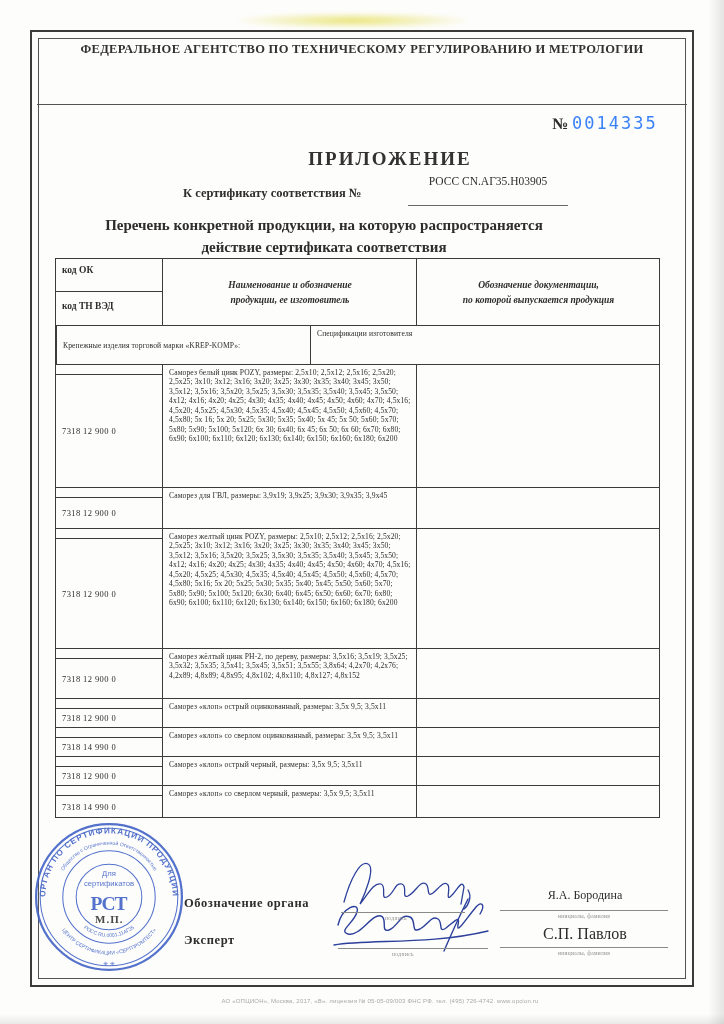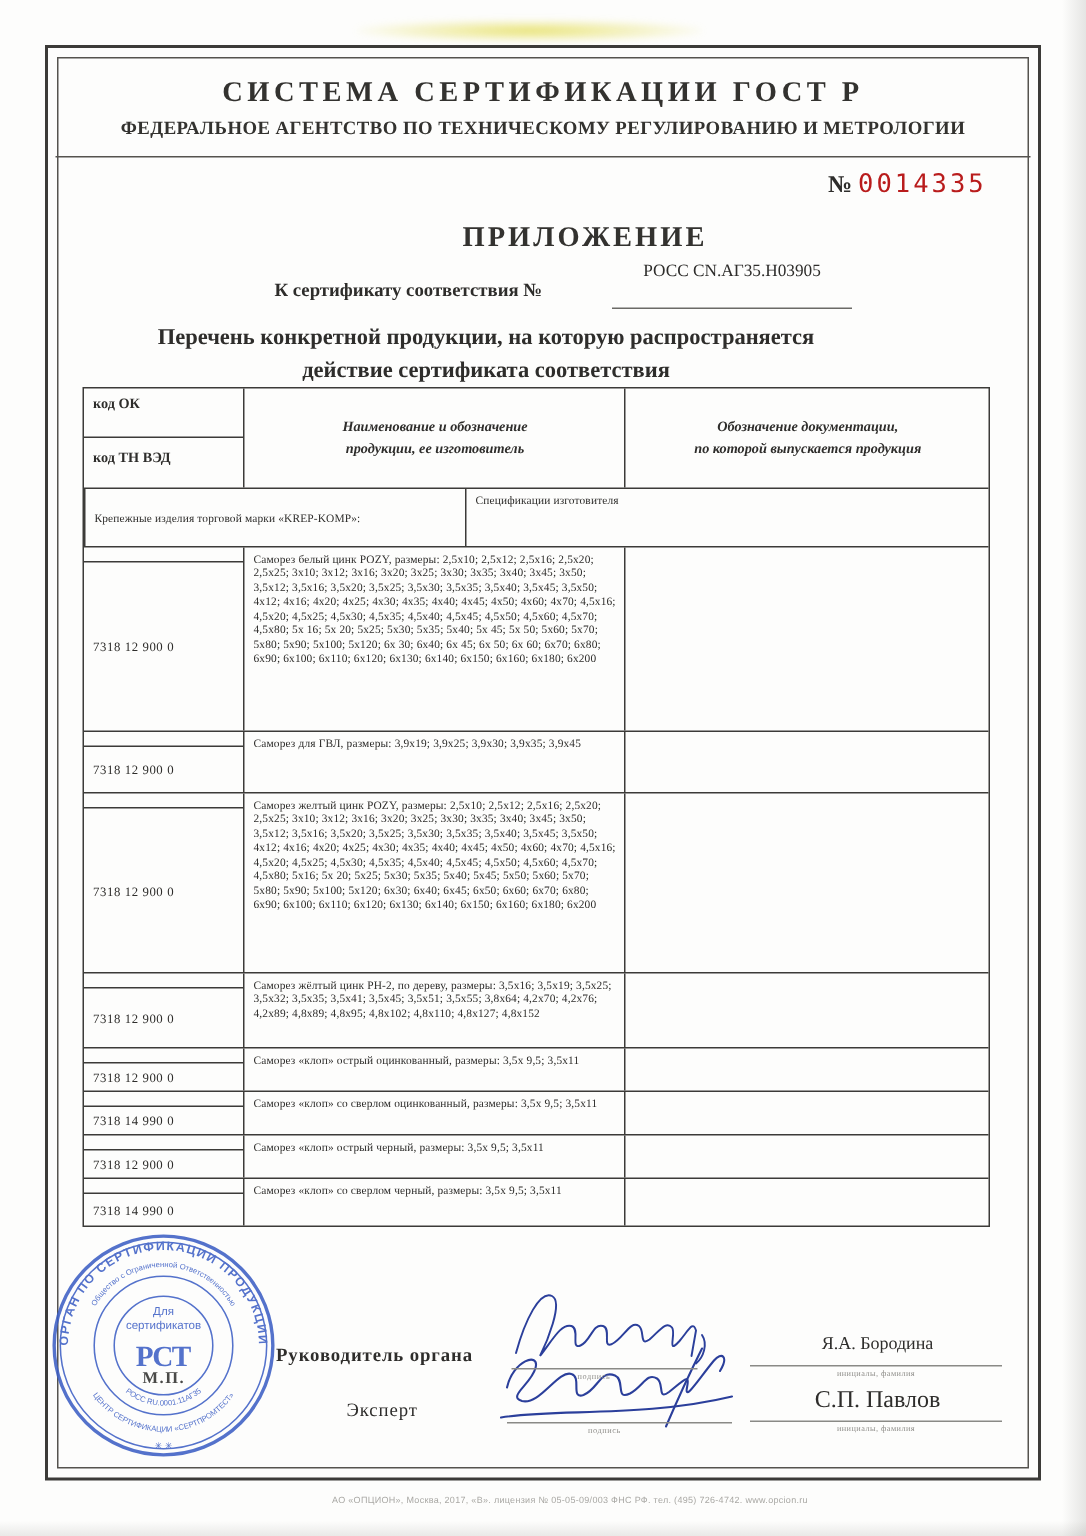--- a/index.html
+++ b/index.html
@@ -23,21 +23,21 @@
     border:1px solid #55534f; }
 
   .header-box { position:absolute; left:37px; top:37px; width:650px; height:68px;
     border-bottom:1px solid #55534f; text-align:center; }
   .title-main { margin-top:14px; font-size:19px; font-weight:bold; letter-spacing:3px; color:#33322f; }
   .title-sub  { margin-top:5px; font-size:12.5px; font-weight:bold; letter-spacing:0.3px; color:#33322f; }
 
   .doc-number { position:absolute; left:552px; top:113px; white-space:nowrap; }
   .doc-number .no-sign { font-size:16px; font-weight:bold; color:#2e2d2b; }
   .doc-number .no-digits { font-family:"DejaVu Sans Mono", monospace; font-size:17px;
-    letter-spacing:2px; color:#b91c1c; }
+    letter-spacing:2px; color:#3b82f6; }
 
   .appendix-title { position:absolute; left:0; top:148px; width:724px; text-align:center;
     font-size:19px; font-weight:bold; letter-spacing:2px; color:#33322f;margin-left:28px; }
 
   .cert-line-label { position:absolute; left:183px; top:186px; font-size:12.5px; font-weight:bold; }
   .cert-number { position:absolute; left:408px; top:175px; width:160px; text-align:center;
     font-size:11.5px; border-bottom:1px solid #6b6a66; padding-bottom:18px; }
 
   .listing-desc { position:absolute; left:0; top:215px; width:648px; text-align:center;
     font-size:15px; font-weight:bold; line-height:1.45; white-space:pre-line; }
@@ -71,22 +71,22 @@
   .tnslot.thin { align-items:flex-end; padding-bottom:3px; }
   .c2 .celltext, .c3 .celltext { font-size:7.6px; line-height:1.25; letter-spacing:0.1px; }
   .vcenter { align-items:center !important; }
 
   
   .mp-mark { position:absolute; left:95px; top:913px; font-size:11px; font-weight:bold;
     color:#4a4a48; letter-spacing:1px; }
   .stamp { position:absolute; left:32px; top:820px; width:154px; height:154px; opacity:0.88; }
   .role-head { position:absolute; left:184px; top:896px; font-size:12.5px; font-weight:bold;
     letter-spacing:0.6px; }
-  .role-expert { position:absolute; left:184px; top:933px; font-size:12.5px; font-weight:normal;
-    letter-spacing:0.6px;margin-left:47px; }
+  .role-expert { position:absolute; left:184px; top:933px; font-size:12.5px; font-weight:bold;
+    letter-spacing:0.6px; }
   .sigline1 { position:absolute; left:341px; top:912px; width:124px; border-top:1px solid #8a8a86; }
   .sigline2 { position:absolute; left:338px; top:948px; width:150px; border-top:1px solid #8a8a86; }
   .sigcap { position:absolute; font-size:5.5px; color:#8f8e8a; letter-spacing:0.4px; }
   .sigcap.s1 { left:385px; top:915px; }
   .sigcap.s2 { left:392px; top:951px; }
   .name1 { position:absolute; left:505px; top:888px; width:160px; text-align:center; font-size:12px; }
   .name2 { position:absolute; left:505px; top:925px; width:160px; text-align:center; font-size:16px; }
   .nameline1 { position:absolute; left:500px; top:910px; width:168px; border-top:1px solid #8a8a86; }
   .nameline2 { position:absolute; left:500px; top:947px; width:168px; border-top:1px solid #8a8a86; }
   .namecap { position:absolute; font-size:5.5px; color:#8f8e8a; letter-spacing:0.3px; width:168px; text-align:center; }
@@ -104,21 +104,20 @@
 
 <div class="scan-yellow"></div>
 <div class="scan-shade-right"></div>
 <div class="scan-shade-bottom"></div>
 
 <div class="frame-outer">
   <div class="frame-inner"></div>
 </div>
 
 <div class="header-box">
-  <div class="title-main">СИСТЕМА СЕРТИФИКАЦИИ ГОСТ Р</div>
   <div class="title-sub">ФЕДЕРАЛЬНОЕ АГЕНТСТВО ПО ТЕХНИЧЕСКОМУ РЕГУЛИРОВАНИЮ И МЕТРОЛОГИИ</div>
 </div>
 
 <div class="doc-number">
   <span class="no-sign">№</span>
   <span class="no-digits">0014335</span>
 </div>
 
 <div class="appendix-title">ПРИЛОЖЕНИЕ</div>
 <div class="cert-line-label">К сертификату соответствия №</div>
@@ -281,21 +280,21 @@
     <text font-size="5">
       <textPath href="#arcInnerBottom" startOffset="50%" text-anchor="middle">РОСС RU.0001.11АГ35</textPath>
     </text>
     <text x="75" y="55" text-anchor="middle" font-size="7.5">Для</text>
     <text x="75" y="64" text-anchor="middle" font-size="7.5">сертификатов</text>
     <text x="75" y="88" text-anchor="middle" font-size="19" font-weight="bold" font-family="Liberation Serif, serif" textLength="36">РСТ</text>
     <text x="75" y="142" text-anchor="middle" font-size="6">✳  ✳</text>
   </g>
 </svg>
 
-<div class="role-head">Руководитель органа</div>
+<div class="role-head">Обозначение органа</div>
 <div class="role-expert">Эксперт</div>
 
 <svg class="sig-svg sig1" width="140" height="62" viewBox="0 0 140 62">
   <g fill="none" stroke="#2b3f9b" stroke-width="1.3" stroke-linecap="round">
     <path d="M6,50 C12,28 22,8 30,12 C38,16 26,44 22,52 C30,42 36,30 43,32 C49,34 42,48 49,45 C56,42 57,30 64,32 C70,34 63,47 70,44 C78,40 82,28 88,32 C92,35 88,46 95,41 C101,36 106,28 110,33 C113,37 106,52 115,42 C121,35 124,28 126,35 L123,52"></path>
     <path d="M130,38 C134,44 131,53 126,57"></path>
   </g>
 </svg>
 <svg class="sig-svg sig2" width="165" height="68" viewBox="0 0 165 68">
   <g fill="none" stroke="#2b3f9b" stroke-width="1.4" stroke-linecap="round">

